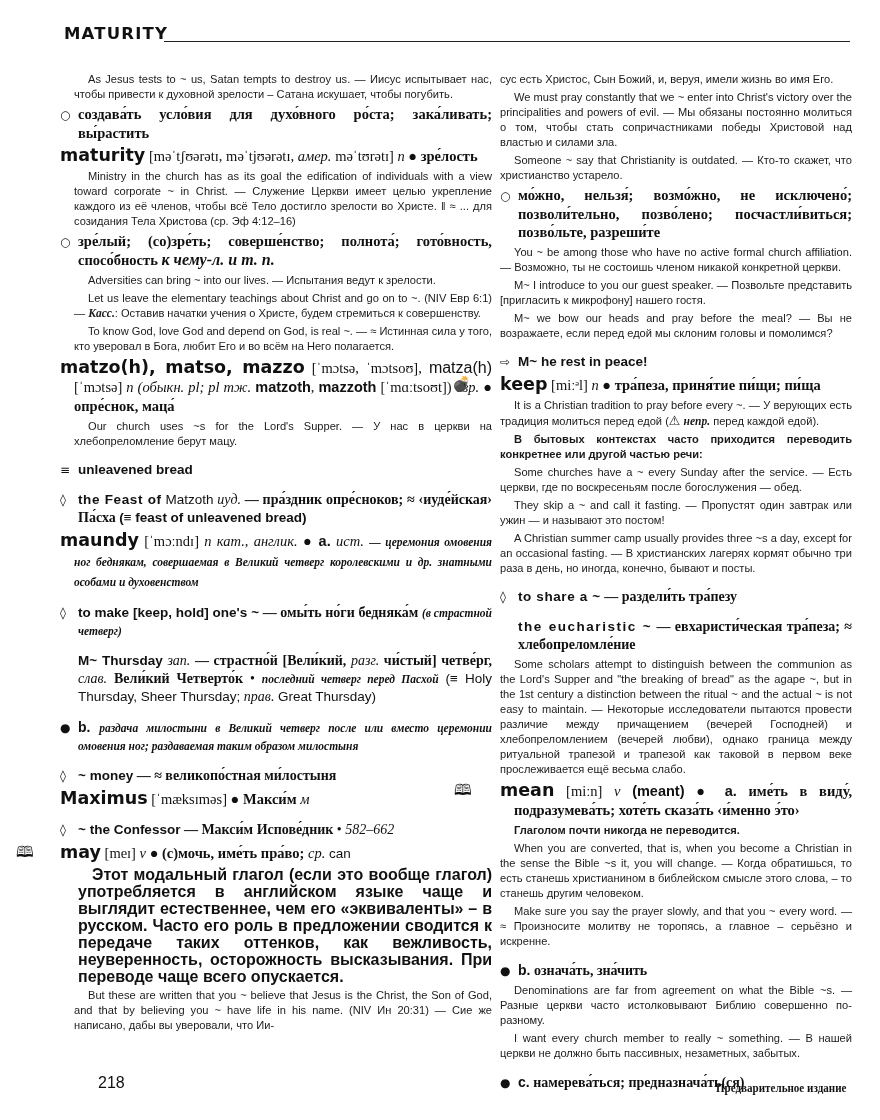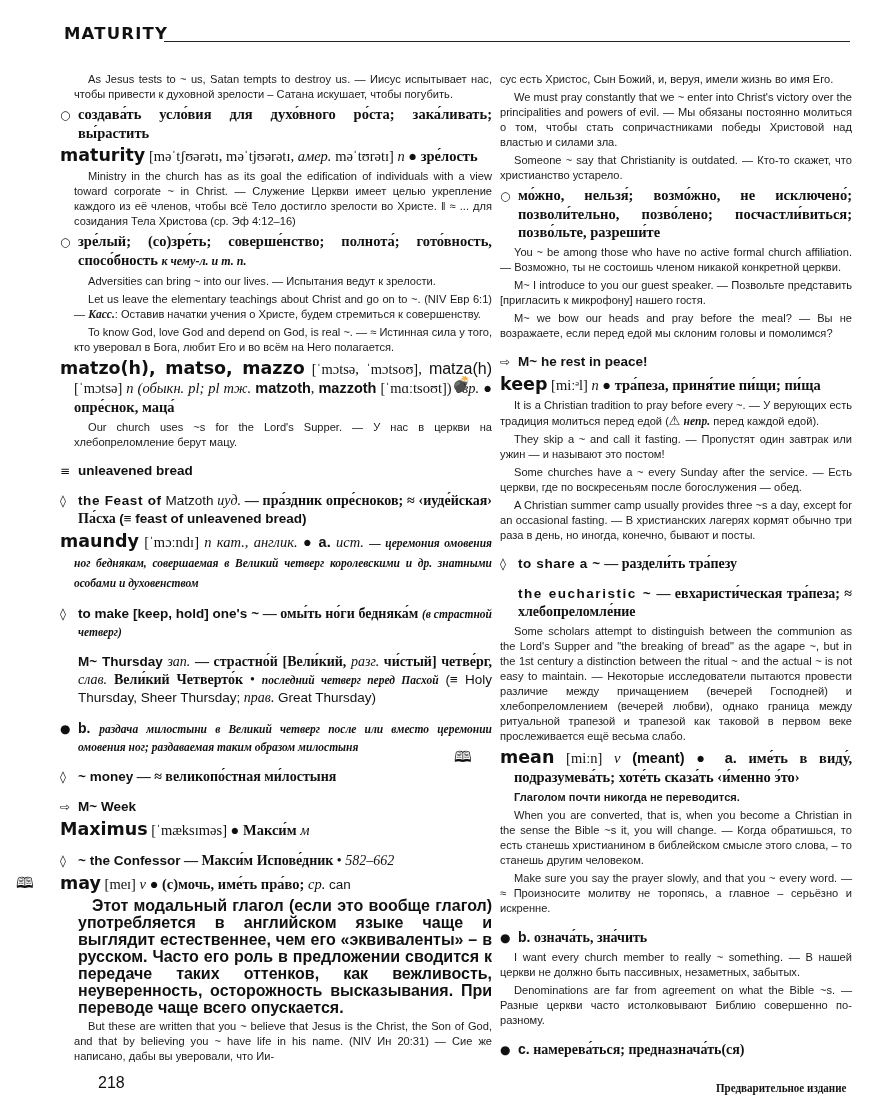--- a/index.html
+++ b/index.html
@@ -45,21 +45,21 @@
   <div class="hw-line">
     <span class="hw">maturity</span>
     <span>[məˈtʃʊərətɪ, məˈtjʊərətɪ,</span>
     <span class="it">амер.</span>
     <span>məˈtʊrətɪ]</span>
     <span class="it">n</span>
     <span>●</span>
     <b>зре́лость</b>
   </div>
   <p class="ex ind">Ministry in the church has as its goal the edification of individuals with a view toward corporate ~ in Christ. — Служение Церкви имеет целью укрепление каждого из её членов, чтобы всё Тело достигло зрелости во Христе. ‖ ≈ ... для созидания Тела Христова (ср. Эф 4:12–16)</p>
-  <div class="sense"><span class="mk">○</span><span>зре́лый; (со)зре́ть; соверше́нство; полнота́; гото́вность, спосо́бность</span> <span class="it" style="font-size:12px">к чему-л. и т. п.</span></div>
+  <div class="sense"><span class="mk">○</span><span>зре́лый; (со)зре́ть; соверше́нство; полнота́; гото́вность, спосо́бность</span> <span class="it" style="font-size:16px">к чему-л. и т. п.</span></div>
   <p class="ex ind">Adversities can bring ~ into our lives. — Испытания ведут к зрелости.</p>
   <p class="ex ind"><span>Let us leave the elementary teachings about Christ and go on to ~. (NIV Евр 6:1) —</span> <span class="cr">Касс.</span><span>: Оставив начатки учения о Христе, будем стремиться к совершенству.</span></p>
   <p class="ex ind">To know God, love God and depend on God, is real ~. — ≈ Истинная сила у того, кто уверовал в Бога, любит Его и во всём на Него полагается.</p>
 
   <div class="hw-line">
     <span class="hw">matzo(h), matso, mazzo</span>
     <span>[ˈmɔtsə, ˈmɔtsoʊ],</span>
     <span class="sans" style="font-size:16px">matza(h)</span>
     <span>[ˈmɔtsə]</span>
     <span class="it">n</span>
@@ -82,21 +82,20 @@
     <span class="it">кат., англик.</span>
     <span>●</span>
     <b class="sans">a.</b>
     <span class="it">ист.</span>
     <span class="cr">— церемония омовения ног беднякам, совершаемая в Великий четверг королевскими и др. знатными особами и духовенством</span>
   </div>
   <div class="phrase"><span class="mk">◊</span><span class="phr">to make [keep, hold] one's ~</span> <b>— омы́ть но́ги бедняка́м</b> <span class="cr">(в страстной четверг)</span></div>
   <div class="phrase"><span class="phr">M~ Thursday</span> <span class="it">зап.</span> <b>— страстно́й [Вели́кий,</b> <span class="it">разг.</span> <b>чи́стый] четве́рг,</b> <span class="it">слав.</span> <b>Вели́кий Четверто́к</b> <span>•</span> <span class="cr">последний четверг перед Пасхой</span> <span class="phr" style="font-weight:normal">(≡ Holy Thursday, Sheer Thursday;</span> <span class="it">прав.</span> <span class="phr" style="font-weight:normal">Great Thursday)</span></div>
   <div class="phrase"><span class="mk">●</span><b class="sans">b.</b> <span class="cr">раздача милостыни в Великий четверг после или вместо церемонии омовения ног; раздаваемая таким образом милостыня</span></div>
   <div class="phrase"><span class="mk">◊</span><span class="phr">~ money</span> <b>— ≈ великопо́стная ми́лостыня</b></div>
-  <div class="phrase"><span class="mk">⇨</span><span class="phr">M~ Week</span></div>
 
   <div class="hw-line">
     <span class="hw">Maximus</span>
     <span>[ˈmæksɪməs]</span>
     <span>●</span>
     <b>Макси́м</b>
     <span class="it">м</span>
   </div>
   <div class="phrase"><span class="mk">◊</span><span class="phr">~ the Confessor</span> <b>— Макси́м Испове́дник</b> <span>•</span> <span class="it">582–662</span></div>
 
@@ -126,40 +125,41 @@
 
   <div class="hw-line" style="position:relative">
     <span class="margin-icon" style="left:-34px; top:0px">💣</span>
     <span class="hw">keep</span>
     <span>[miːᵊl]</span>
     <span class="it">n</span>
     <span>●</span>
     <b>тра́пеза, приня́тие пи́щи; пи́ща</b>
   </div>
   <p class="ex"><span>It is a Christian tradition to pray before every ~. — У верующих есть традиция молиться перед едой (</span><span class="warn">⚠</span> <span class="cr">непр.</span> <span>перед каждой едой).</span></p>
+  <p class="ex boldnote">В бытовых контекстах часто приходится переводить конкретнее или другой частью речи:</p>
+  <p class="ex">Some churches have a ~ every Sunday after the service. — Есть церкви, где по воскресеньям после богослужения — обед.</p>
   <p class="ex">They skip a ~ and call it fasting. — Пропустят один завтрак или ужин — и называют это постом!</p>
-  <p class="ex">Some churches have a ~ every Sunday after the service. — Есть церкви, где по воскресеньям после богослужения — обед.</p>
   <p class="ex">A Christian summer camp usually provides three ~s a day, except for an occasional fasting. — В христианских лагерях кормят обычно три раза в день, но иногда, конечно, бывают и посты.</p>
   <div class="phrase"><span class="mk">◊</span><span class="phr" style="letter-spacing:0.6px">to share a ~</span> <b>— раздели́ть тра́пезу</b></div>
   <div class="phrase"><span class="phr" style="letter-spacing:1.5px">the eucharistic ~</span> <b>— евхаристи́ческая тра́пеза; ≈ хлебопреломле́ние</b></div>
   <p class="ex">Some scholars attempt to distinguish between the communion as the Lord's Supper and "the breaking of bread" as the agape ~, but in the 1st century a distinction between the ritual ~ and the actual ~ is not easy to maintain. — Некоторые исследователи пытаются провести различие между причащением (вечерей Господней) и хлебопреломлением (вечерей любви), однако граница между ритуальной трапезой и трапезой как таковой в первом веке прослеживается ещё весьма слабо.</p>
 
   <div class="hw-line" style="position:relative">
     <span class="margin-icon" style="left:-32px; top:0px">🕮</span>
     <span class="hw">mean</span>
     <span>[miːn]</span>
     <span class="it">v</span>
     <b class="sans">(meant)</b>
     <span>●</span>
     <b class="sans">a.</b>
     <b>име́ть в виду́, подразумева́ть; хоте́ть сказа́ть ‹и́менно э́то›</b>
   </div>
   <p class="ex boldnote">Глаголом почти никогда не переводится.</p>
   <p class="ex">When you are converted, that is, when you become a Christian in the sense the Bible ~s it, you will change. — Когда обратишься, то есть станешь христианином в библейском смысле этого слова, – то станешь другим человеком.</p>
   <p class="ex">Make sure you say the prayer slowly, and that you ~ every word. — ≈ Произносите молитву не торопясь, а главное – серьёзно и искренне.</p>
   <div class="phrase"><span class="mk">●</span><b class="sans">b.</b> <b>означа́ть, зна́чить</b></div>
+  <p class="ex">Denominations are far from agreement on what the Bible ~s. — Разные церкви часто истолковывают Библию совершенно по-разному.</p>
   <p class="ex">I want every church member to really ~ something. — В нашей церкви не должно быть пассивных, незаметных, забытых.</p>
-  <p class="ex">Denominations are far from agreement on what the Bible ~s. — Разные церкви часто истолковывают Библию совершенно по-разному.</p>
   <div class="phrase"><span class="mk">●</span><b class="sans">c.</b> <b>намерева́ться; предназнача́ть(ся)</b></div>
 </div>
 
 <div class="footer-num">218</div>
 <div class="footer-ed">Предварительное издание</div>
 
 </body></html>

